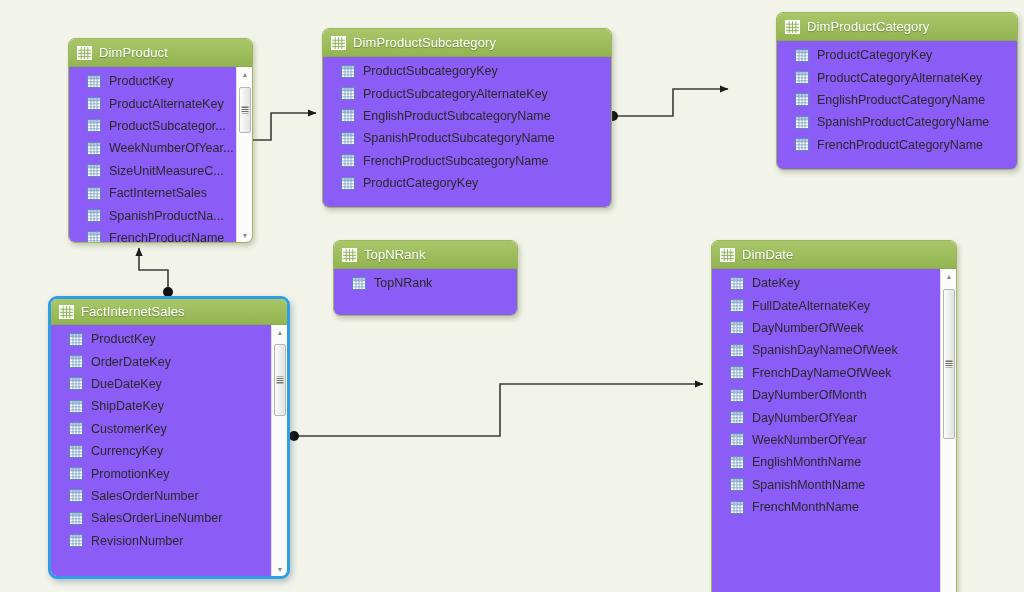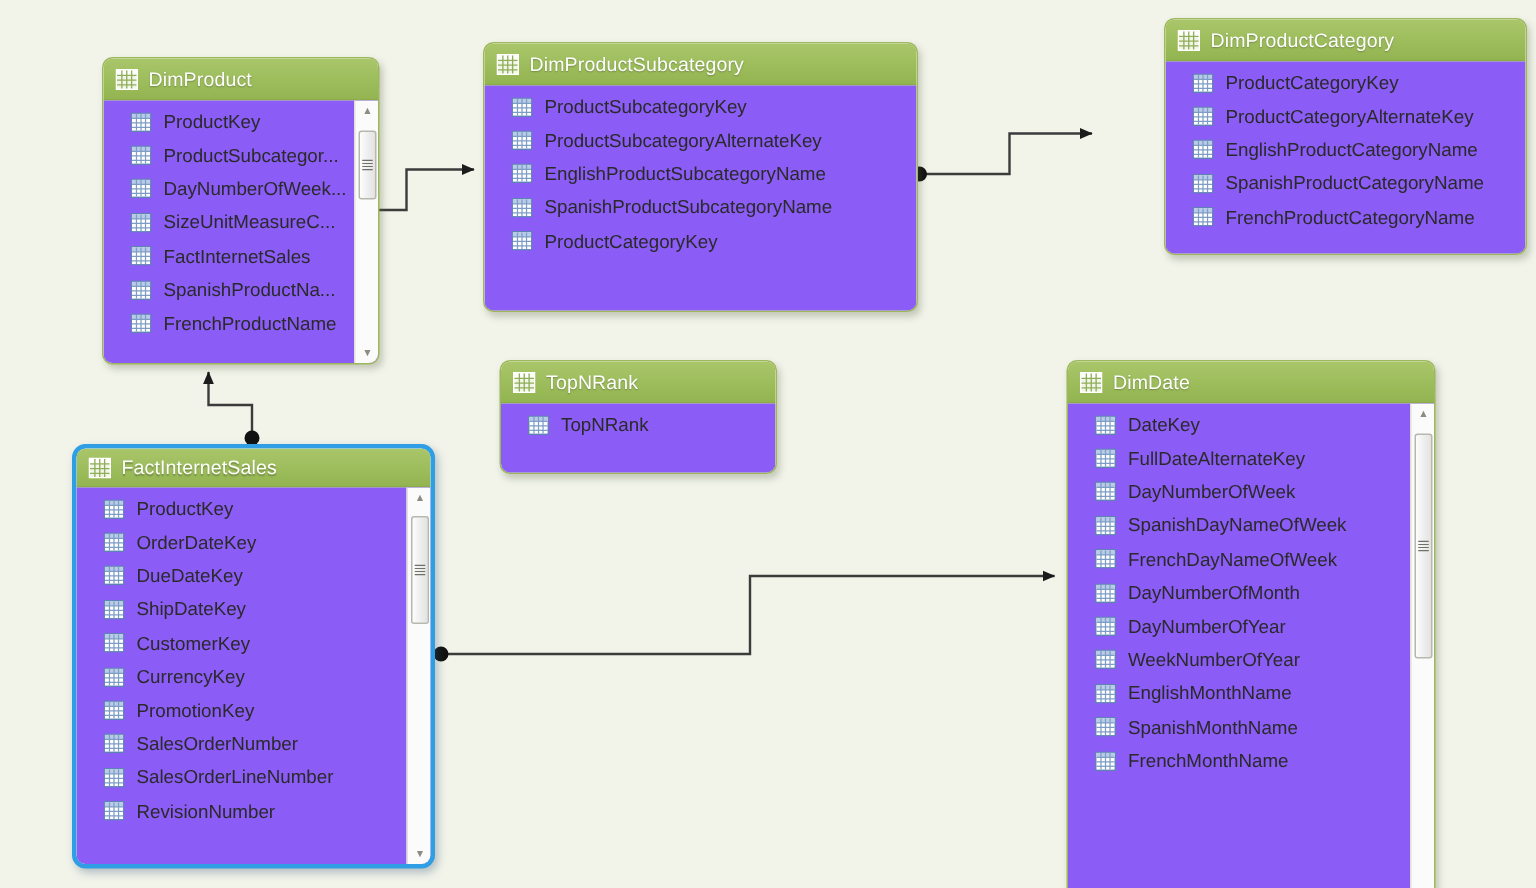--- a/index.html
+++ b/index.html
@@ -163,34 +163,47 @@
               <span class="ico fld"><svg width="14" height="13" viewBox="0 0 15 14">
                   <rect x="0.5" y="0.5" width="14" height="13" fill="#ffffff" stroke="#5e82b4"></rect>
                   <rect x="1" y="1" width="13" height="3.2" fill="#b9cbe8"></rect>
                   <line x1="1" y1="4.2" x2="14" y2="4.2" stroke="#7d9cc6" stroke-width="0.9"></line>
                   <line x1="1" y1="7.4" x2="14" y2="7.4" stroke="#7d9cc6" stroke-width="0.9"></line>
                   <line x1="1" y1="10.600000000000001" x2="14" y2="10.600000000000001" stroke="#7d9cc6" stroke-width="0.9"></line>
                   <line x1="4.25" y1="1" x2="4.25" y2="13" stroke="#7d9cc6" stroke-width="0.9"></line>
                   <line x1="7.5" y1="1" x2="7.5" y2="13" stroke="#7d9cc6" stroke-width="0.9"></line>
                   <line x1="10.75" y1="1" x2="10.75" y2="13" stroke="#7d9cc6" stroke-width="0.9"></line>
                 </svg></span>
+              <span class="field-label">ProductAlternateKey</span>
+            </div>
+            <div class="field">
+              <span class="ico fld"><svg width="14" height="13" viewBox="0 0 15 14">
+                  <rect x="0.5" y="0.5" width="14" height="13" fill="#ffffff" stroke="#5e82b4"></rect>
+                  <rect x="1" y="1" width="13" height="3.2" fill="#b9cbe8"></rect>
+                  <line x1="1" y1="4.2" x2="14" y2="4.2" stroke="#7d9cc6" stroke-width="0.9"></line>
+                  <line x1="1" y1="7.4" x2="14" y2="7.4" stroke="#7d9cc6" stroke-width="0.9"></line>
+                  <line x1="1" y1="10.600000000000001" x2="14" y2="10.600000000000001" stroke="#7d9cc6" stroke-width="0.9"></line>
+                  <line x1="4.25" y1="1" x2="4.25" y2="13" stroke="#7d9cc6" stroke-width="0.9"></line>
+                  <line x1="7.5" y1="1" x2="7.5" y2="13" stroke="#7d9cc6" stroke-width="0.9"></line>
+                  <line x1="10.75" y1="1" x2="10.75" y2="13" stroke="#7d9cc6" stroke-width="0.9"></line>
+                </svg></span>
               <span class="field-label">ProductSubcategor...</span>
             </div>
             <div class="field">
               <span class="ico fld"><svg width="14" height="13" viewBox="0 0 15 14">
                   <rect x="0.5" y="0.5" width="14" height="13" fill="#ffffff" stroke="#5e82b4"></rect>
                   <rect x="1" y="1" width="13" height="3.2" fill="#b9cbe8"></rect>
                   <line x1="1" y1="4.2" x2="14" y2="4.2" stroke="#7d9cc6" stroke-width="0.9"></line>
                   <line x1="1" y1="7.4" x2="14" y2="7.4" stroke="#7d9cc6" stroke-width="0.9"></line>
                   <line x1="1" y1="10.600000000000001" x2="14" y2="10.600000000000001" stroke="#7d9cc6" stroke-width="0.9"></line>
                   <line x1="4.25" y1="1" x2="4.25" y2="13" stroke="#7d9cc6" stroke-width="0.9"></line>
                   <line x1="7.5" y1="1" x2="7.5" y2="13" stroke="#7d9cc6" stroke-width="0.9"></line>
                   <line x1="10.75" y1="1" x2="10.75" y2="13" stroke="#7d9cc6" stroke-width="0.9"></line>
                 </svg></span>
-              <span class="field-label">DayNumberOfWeek...</span>
+              <span class="field-label">WeekNumberOfYear...</span>
             </div>
             <div class="field">
               <span class="ico fld"><svg width="14" height="13" viewBox="0 0 15 14">
                   <rect x="0.5" y="0.5" width="14" height="13" fill="#ffffff" stroke="#5e82b4"></rect>
                   <rect x="1" y="1" width="13" height="3.2" fill="#b9cbe8"></rect>
                   <line x1="1" y1="4.2" x2="14" y2="4.2" stroke="#7d9cc6" stroke-width="0.9"></line>
                   <line x1="1" y1="7.4" x2="14" y2="7.4" stroke="#7d9cc6" stroke-width="0.9"></line>
                   <line x1="1" y1="10.600000000000001" x2="14" y2="10.600000000000001" stroke="#7d9cc6" stroke-width="0.9"></line>
                   <line x1="4.25" y1="1" x2="4.25" y2="13" stroke="#7d9cc6" stroke-width="0.9"></line>
                   <line x1="7.5" y1="1" x2="7.5" y2="13" stroke="#7d9cc6" stroke-width="0.9"></line>
@@ -319,20 +332,33 @@
               <span class="ico fld"><svg width="14" height="13" viewBox="0 0 15 14">
                   <rect x="0.5" y="0.5" width="14" height="13" fill="#ffffff" stroke="#5e82b4"></rect>
                   <rect x="1" y="1" width="13" height="3.2" fill="#b9cbe8"></rect>
                   <line x1="1" y1="4.2" x2="14" y2="4.2" stroke="#7d9cc6" stroke-width="0.9"></line>
                   <line x1="1" y1="7.4" x2="14" y2="7.4" stroke="#7d9cc6" stroke-width="0.9"></line>
                   <line x1="1" y1="10.600000000000001" x2="14" y2="10.600000000000001" stroke="#7d9cc6" stroke-width="0.9"></line>
                   <line x1="4.25" y1="1" x2="4.25" y2="13" stroke="#7d9cc6" stroke-width="0.9"></line>
                   <line x1="7.5" y1="1" x2="7.5" y2="13" stroke="#7d9cc6" stroke-width="0.9"></line>
                   <line x1="10.75" y1="1" x2="10.75" y2="13" stroke="#7d9cc6" stroke-width="0.9"></line>
                 </svg></span>
+              <span class="field-label">FrenchProductSubcategoryName</span>
+            </div>
+            <div class="field">
+              <span class="ico fld"><svg width="14" height="13" viewBox="0 0 15 14">
+                  <rect x="0.5" y="0.5" width="14" height="13" fill="#ffffff" stroke="#5e82b4"></rect>
+                  <rect x="1" y="1" width="13" height="3.2" fill="#b9cbe8"></rect>
+                  <line x1="1" y1="4.2" x2="14" y2="4.2" stroke="#7d9cc6" stroke-width="0.9"></line>
+                  <line x1="1" y1="7.4" x2="14" y2="7.4" stroke="#7d9cc6" stroke-width="0.9"></line>
+                  <line x1="1" y1="10.600000000000001" x2="14" y2="10.600000000000001" stroke="#7d9cc6" stroke-width="0.9"></line>
+                  <line x1="4.25" y1="1" x2="4.25" y2="13" stroke="#7d9cc6" stroke-width="0.9"></line>
+                  <line x1="7.5" y1="1" x2="7.5" y2="13" stroke="#7d9cc6" stroke-width="0.9"></line>
+                  <line x1="10.75" y1="1" x2="10.75" y2="13" stroke="#7d9cc6" stroke-width="0.9"></line>
+                </svg></span>
               <span class="field-label">ProductCategoryKey</span>
             </div>
           </div>
         </div>
       </div>
       <div class="tbl" style="left: 776px; top: 12px; width: 242px; height: 158px;">
         <div class="tbl-hdr">
           <span class="ico hdr"><svg width="15" height="14" viewBox="0 0 15 14">
               <rect x="0.5" y="0.5" width="14" height="13" fill="#f2f6e8" stroke="#ffffff"></rect>
               <rect x="1" y="1" width="13" height="3.2" fill="#ffffff"></rect>

